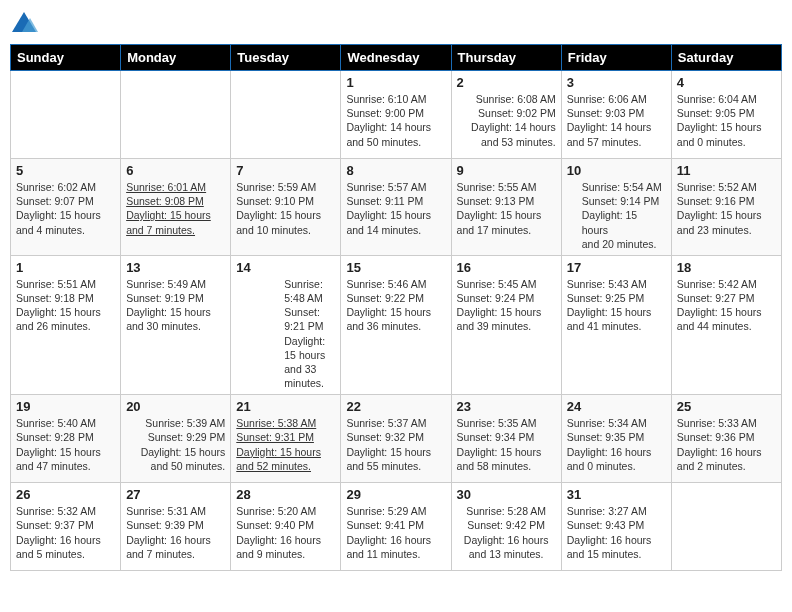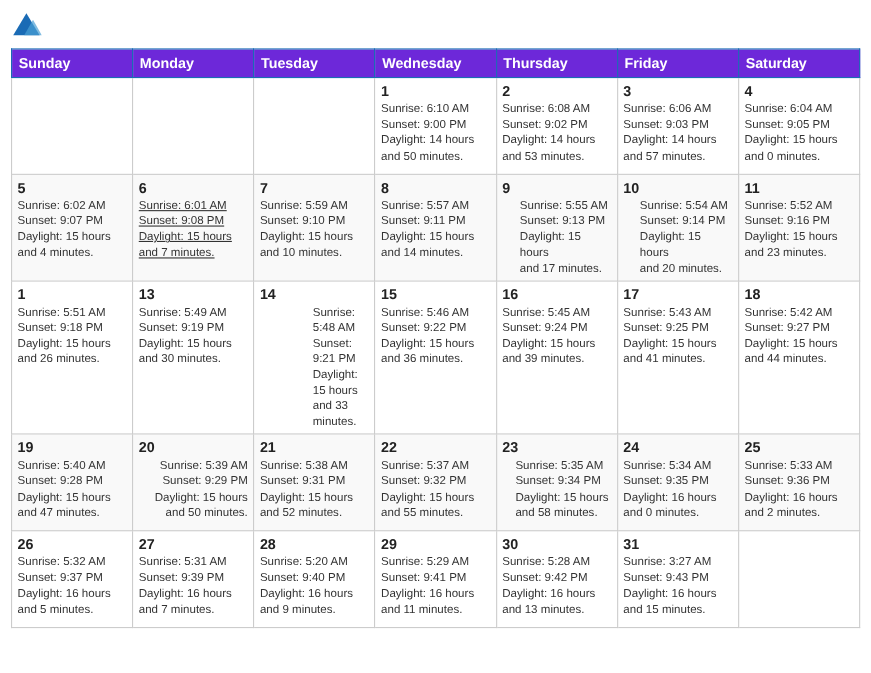--- a/index.html
+++ b/index.html
@@ -43,21 +43,21 @@
     .location {
       font-size: 15px;
       color: #333;
     }
     table {
       width: 100%;
       border-collapse: collapse;
       table-layout: fixed;
     }
     th {
-      background-color: #6d28d9;
+      background-color: #000000;
       color: #fff;
       text-align: left;
       padding: 5px 6px;
       font-size: 13px;
       font-weight: bold;
       border: 1px solid #1a6bb5;
     }
     td {
       border: 1px solid #ccc;
       vertical-align: top;
@@ -129,21 +129,21 @@
         <td class="empty"></td>
         <td>
           <div class="day-num">1</div>
           <div class="day-info" style="white-space: pre-line;">Sunrise: 6:10 AM
 Sunset: 9:00 PM
 Daylight: 14 hours
 and 50 minutes.</div>
         </td>
         <td>
           <div class="day-num">2</div>
-          <div class="day-info" style="white-space: pre-line;">Sunrise: 6:08 AM
+          <div class="day-info" style="white-space: pre-line; text-align: right;">Sunrise: 6:08 AM
 Sunset: 9:02 PM
 Daylight: 14 hours
 and 53 minutes.</div>
         </td>
         <td>
           <div class="day-num">3</div>
           <div class="day-info" style="white-space: pre-line;">Sunrise: 6:06 AM
 Sunset: 9:03 PM
 Daylight: 14 hours
 and 57 minutes.</div>
@@ -180,21 +180,21 @@
         </td>
         <td>
           <div class="day-num">8</div>
           <div class="day-info" style="white-space: pre-line;">Sunrise: 5:57 AM
 Sunset: 9:11 PM
 Daylight: 15 hours
 and 14 minutes.</div>
         </td>
         <td>
           <div class="day-num">9</div>
-          <div class="day-info" style="white-space: pre-line; margin-left: 16px;">Sunrise: 5:55 AM
+          <div class="day-info" style="white-space: pre-line;">Sunrise: 5:55 AM
 Sunset: 9:13 PM
 Daylight: 15 hours
 and 17 minutes.</div>
         </td>
         <td>
           <div class="day-num">10</div>
           <div class="day-info" style="white-space: pre-line; margin-left: 15px;">Sunrise: 5:54 AM
 Sunset: 9:14 PM
 Daylight: 15 hours
 and 20 minutes.</div>
@@ -268,35 +268,35 @@
         </td>
         <td>
           <div class="day-num">20</div>
           <div class="day-info" style="white-space: pre-line; text-align: right;">Sunrise: 5:39 AM
 Sunset: 9:29 PM
 Daylight: 15 hours
 and 50 minutes.</div>
         </td>
         <td>
           <div class="day-num">21</div>
-          <div class="day-info" style="white-space: pre-line;">Sunrise: 5:38 AM
+          <div class="day-info" style="white-space: pre-line; text-decoration: underline;">Sunrise: 5:38 AM
 Sunset: 9:31 PM
 Daylight: 15 hours
 and 52 minutes.</div>
         </td>
         <td>
           <div class="day-num">22</div>
           <div class="day-info" style="white-space: pre-line;">Sunrise: 5:37 AM
 Sunset: 9:32 PM
 Daylight: 15 hours
 and 55 minutes.</div>
         </td>
         <td>
           <div class="day-num">23</div>
-          <div class="day-info" style="white-space: pre-line; margin-left: 12px;">Sunrise: 5:35 AM
+          <div class="day-info" style="white-space: pre-line;">Sunrise: 5:35 AM
 Sunset: 9:34 PM
 Daylight: 15 hours
 and 58 minutes.</div>
         </td>
         <td>
           <div class="day-num">24</div>
           <div class="day-info" style="white-space: pre-line;">Sunrise: 5:34 AM
 Sunset: 9:35 PM
 Daylight: 16 hours
 and 0 minutes.</div>
@@ -333,21 +333,21 @@
         </td>
         <td>
           <div class="day-num">29</div>
           <div class="day-info" style="white-space: pre-line;">Sunrise: 5:29 AM
 Sunset: 9:41 PM
 Daylight: 16 hours
 and 11 minutes.</div>
         </td>
         <td>
           <div class="day-num">30</div>
-          <div class="day-info" style="white-space: pre-line;">Sunrise: 5:28 AM
+          <div class="day-info" style="white-space: pre-line; text-align: center;">Sunrise: 5:28 AM
 Sunset: 9:42 PM
 Daylight: 16 hours
 and 13 minutes.</div>
         </td>
         <td>
           <div class="day-num">31</div>
           <div class="day-info" style="white-space: pre-line;">Sunrise: 3:27 AM
 Sunset: 9:43 PM
 Daylight: 16 hours
 and 15 minutes.</div>

